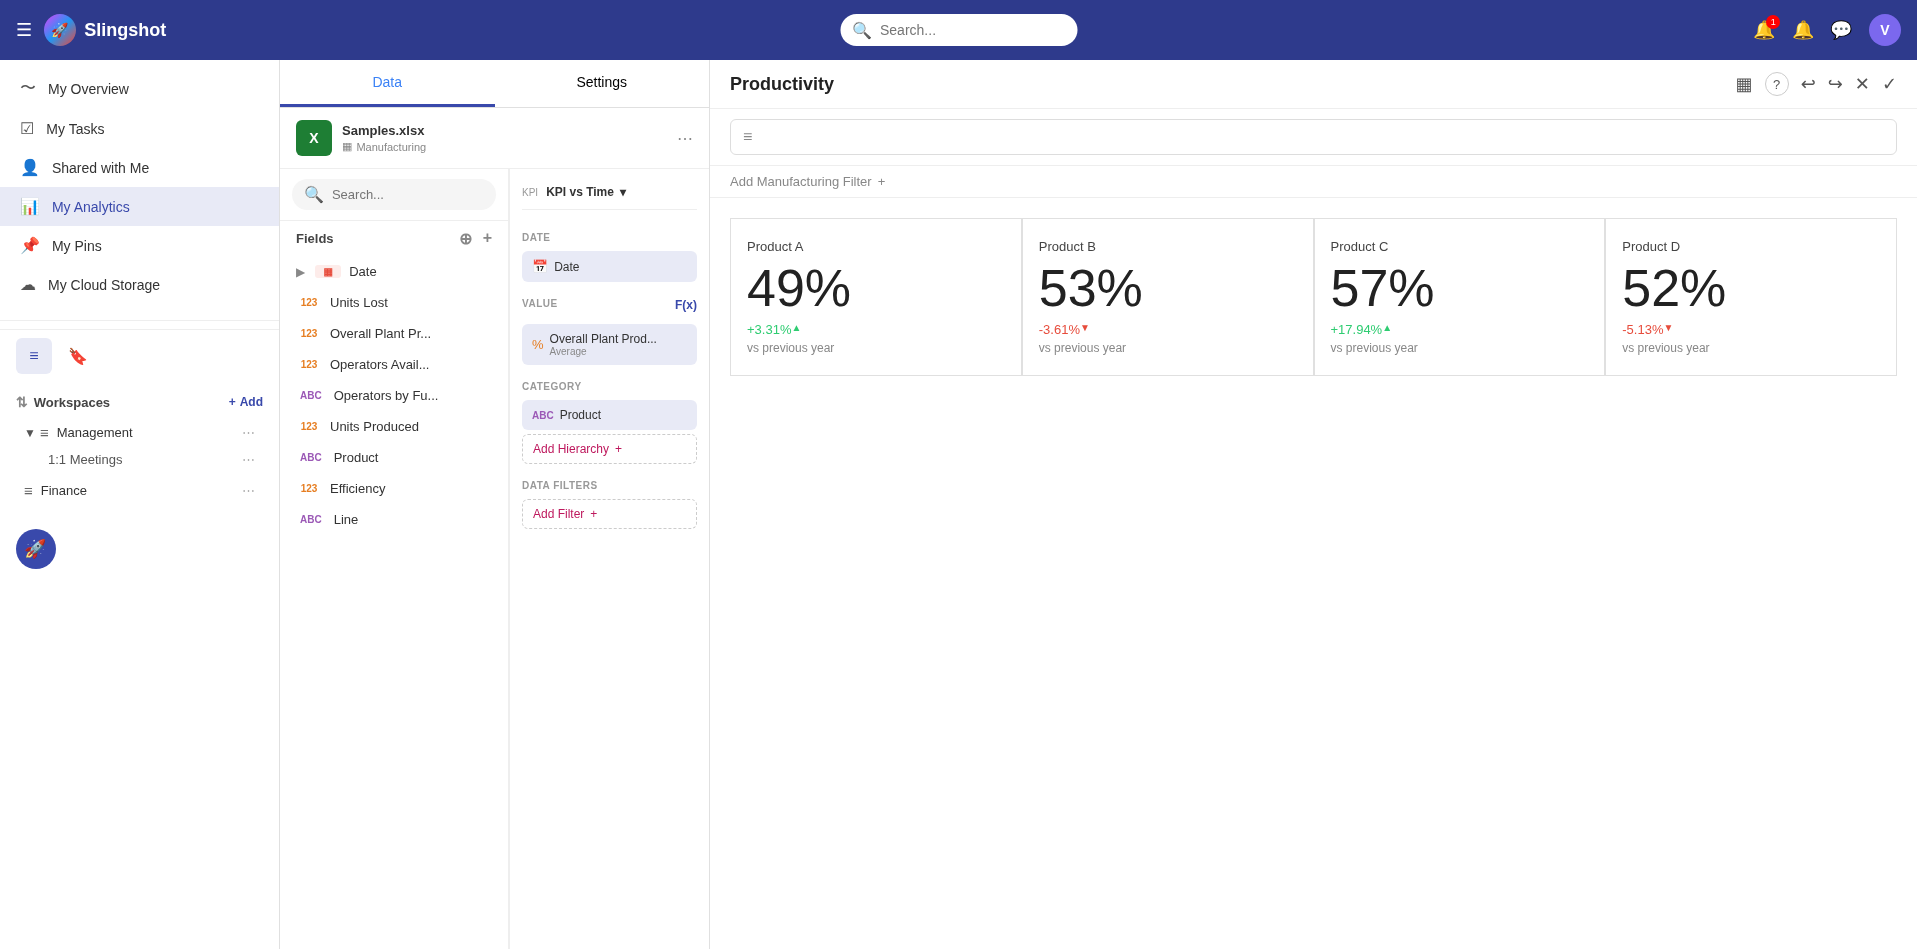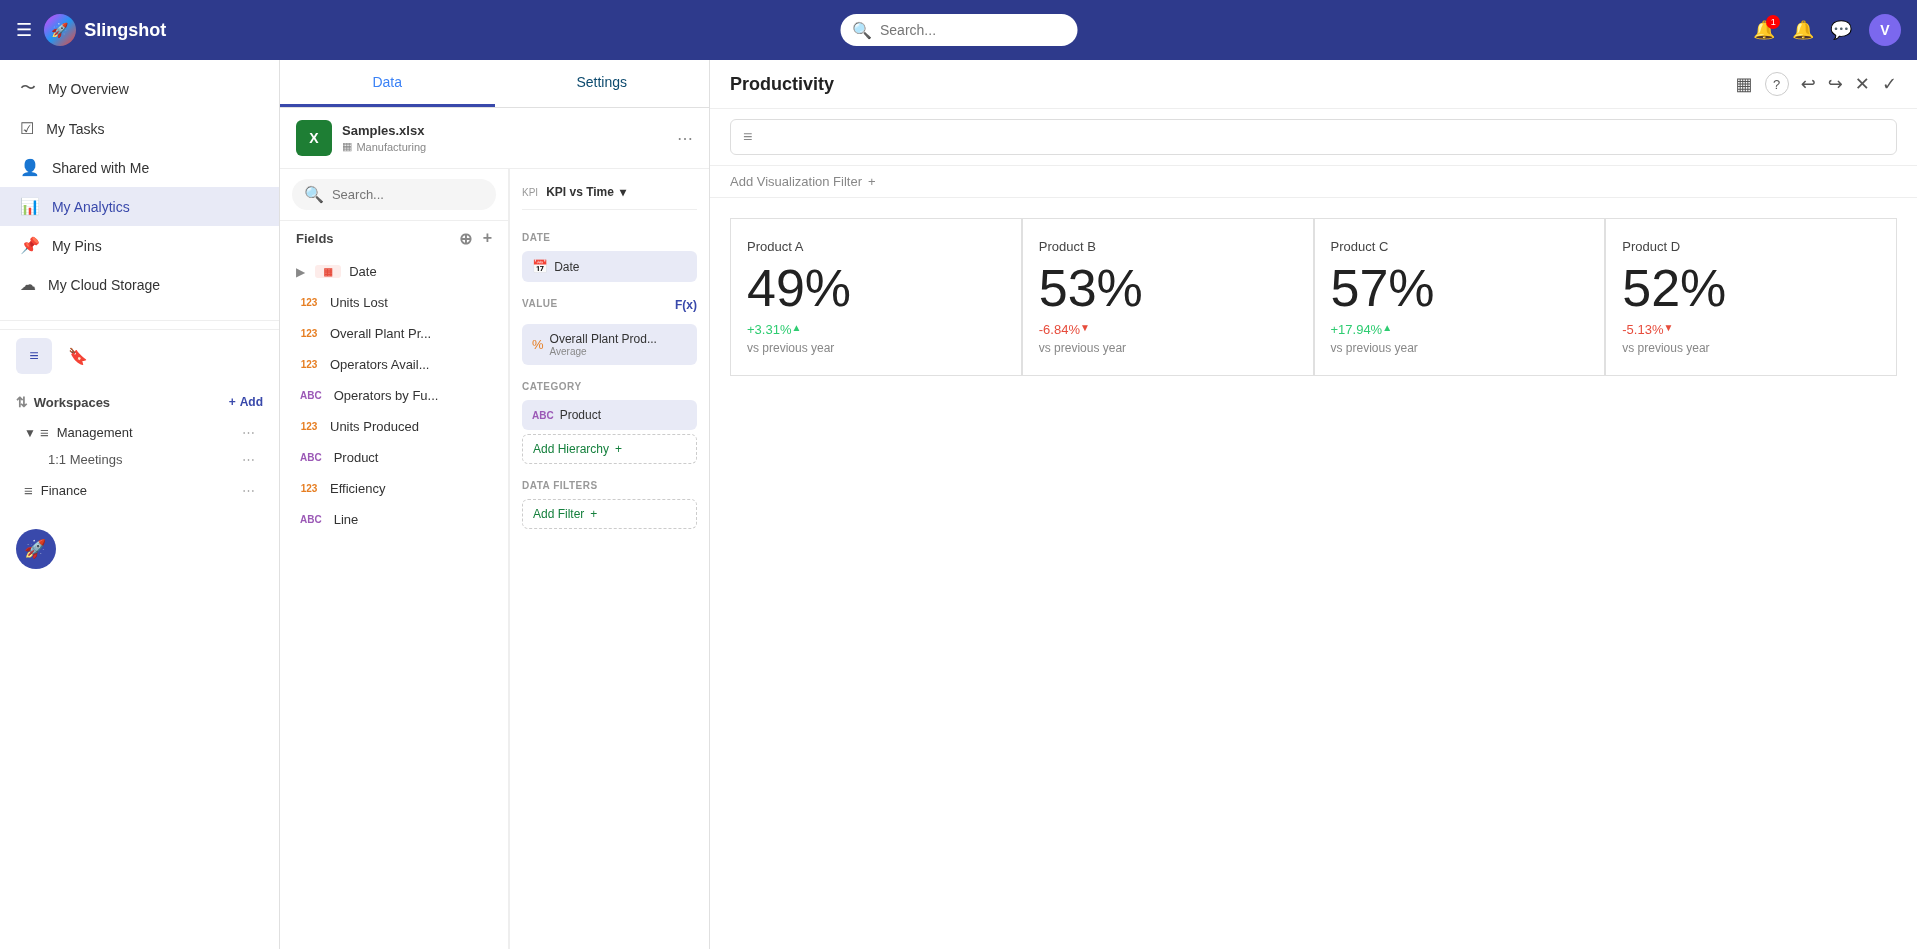--- a/index.html
+++ b/index.html
@@ -162,21 +162,21 @@
     .panel-tabs {
       display: flex;
       border-bottom: 1px solid #e0e0e0;
       background: white;
     }
     .panel-tab {
       flex: 1;
       text-align: center;
       padding: 14px;
       font-size: 14px;
-      color: #0c4a6e;
+      color: #000000;
       cursor: pointer;
       border-bottom: 3px solid transparent;
       font-weight: 500;
     }
     .panel-tab.active { color: #3b82f6; border-bottom: 3px solid #3949ab; }
 
     
     .file-header {
       display: flex;
       align-items: center;
@@ -289,21 +289,21 @@
       cursor: pointer;
     }
     .config-chip-icon { font-size: 13px; }
     .config-chip-sub { font-size: 10px; color: #888; }
 
     .config-add {
       border: 1px dashed #ccc;
       border-radius: 6px;
       padding: 7px 10px;
       font-size: 12px;
-      color: #15803d;
+      color: #be185d;
       display: flex;
       align-items: center;
       gap: 6px;
       cursor: pointer;
       margin-top: 4px;
     }
 
     .kpi-selector {
       display: flex;
       align-items: center;
@@ -691,42 +691,42 @@
       </div>
 
       <div class="viz-desc">
         <div style="display:flex; align-items:center; gap:8px; border:1px solid #ddd; border-radius:6px; padding:8px 12px;">
           <span style="color:#888;">≡</span>
         </div>
       </div>
 
       <div class="viz-filter-bar">
         <div class="add-filter-btn">
-          <span>Add Visualization Filter</span>
+          <span>Add Manufacturing Filter</span>
           <span>+</span>
         </div>
       </div>
 
       <div class="kpi-grid">
 
         <div class="kpi-card">
           <div class="kpi-card-label">Product A</div>
           <div class="kpi-card-value">49%</div>
           <div class="kpi-card-change positive">
             <span>+3.31%</span>
             <span class="triangle-up">▲</span>
           </div>
           <div class="kpi-card-vs">vs previous year</div>
         </div>
 
         <div class="kpi-card">
           <div class="kpi-card-label">Product B</div>
           <div class="kpi-card-value">53%</div>
           <div class="kpi-card-change negative">
-            <span>-6.84%</span>
+            <span>-3.61%</span>
             <span class="triangle-down">▼</span>
           </div>
           <div class="kpi-card-vs">vs previous year</div>
         </div>
 
         <div class="kpi-card">
           <div class="kpi-card-label">Product C</div>
           <div class="kpi-card-value">57%</div>
           <div class="kpi-card-change positive">
             <span>+17.94%</span>

